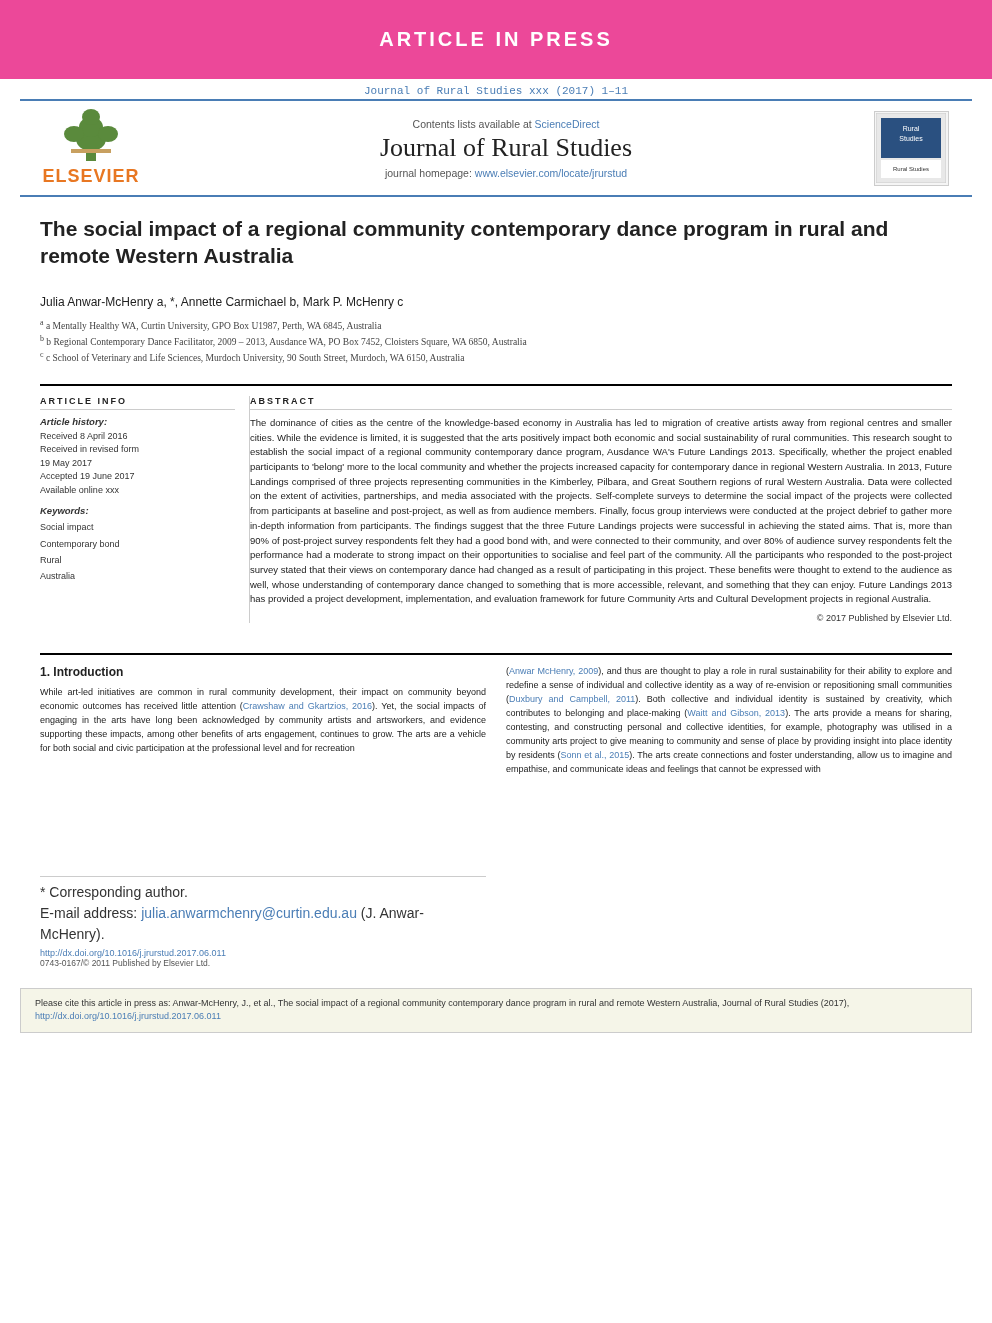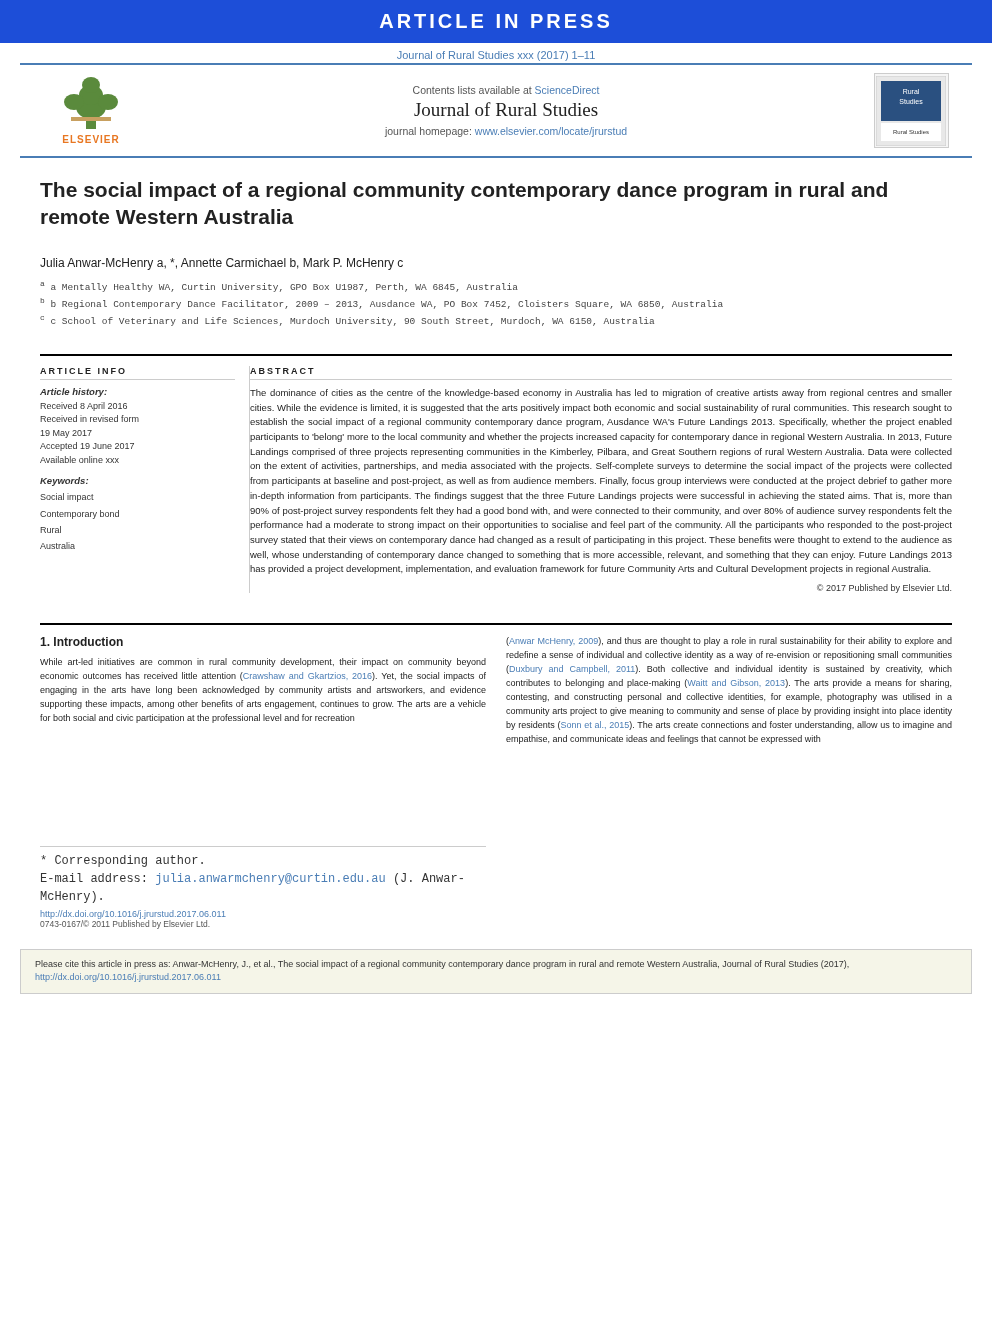--- a/index.html
+++ b/index.html
@@ -10,39 +10,39 @@
       min-height: 1323px;
     }
     .page-wrapper {
       width: 992px;
       min-height: 1323px;
       background: #fff;
       position: relative;
     }
     
     .article-in-press-banner {
-      background: #1d4ed8;
+      background: #ec4899;
       text-align: center;
-      padding: 10px 0;
+      padding: 28px 0;
     }
     .article-in-press-banner span {
       font-size: 20px;
       font-weight: bold;
       letter-spacing: 3px;
       color: #fff;
       text-transform: uppercase;
       font-family: Arial, sans-serif;
     }
     
     .journal-line {
       text-align: center;
       padding: 6px 0 2px 0;
       font-size: 11px;
       color: #4a7db5;
-      font-family: Liberation Sans, sans-serif;
+      font-family: Liberation Mono, monospace;
     }
     
     .header-box {
       border-top: 2px solid #4a7db5;
       border-bottom: 2px solid #4a7db5;
       display: flex;
       align-items: center;
       padding: 8px 16px;
       margin: 0 20px;
     }
@@ -55,21 +55,21 @@
     .elsevier-logo {
       display: flex;
       flex-direction: column;
       align-items: center;
     }
     .elsevier-tree {
       width: 70px;
       height: 55px;
     }
     .elsevier-text {
-      font-size: 10px;
+      font-size: 18px;
       font-weight: bold;
       color: #e87722;
       letter-spacing: 1px;
       font-family: Arial, sans-serif;
       margin-top: 2px;
     }
     .header-center {
       flex: 1;
       text-align: center;
     }
@@ -77,21 +77,21 @@
       font-size: 10.5px;
       color: #555;
       font-family: Arial, sans-serif;
       margin-bottom: 3px;
     }
     .science-direct-link {
       color: #4a7db5;
       text-decoration: none;
     }
     .journal-title-header {
-      font-size: 19px;
+      font-size: 26px;
       font-family: 'Times New Roman', serif;
       color: #222;
       margin-bottom: 4px;
     }
     .journal-homepage {
       font-size: 10.5px;
       color: #555;
       font-family: Arial, sans-serif;
     }
     .journal-homepage-link {
@@ -129,23 +129,23 @@
       line-height: 1.3;
     }
     .authors {
       font-size: 12px;
       font-family: Arial, sans-serif;
       color: #222;
       margin-bottom: 8px;
     }
     .affiliations {
       font-size: 9.5px;
-      font-family: Liberation Mono, monospace;
+      font-family: Liberation Serif, serif;
       color: #444;
-      margin-bottom: 24px;
+      margin-bottom: 18px;
       line-height: 1.5;
     }
     
     .two-col {
       display: flex;
       border-top: 2px solid #000;
       padding-top: 10px;
       margin-bottom: 10px;
     }
     .left-col {
@@ -241,22 +241,22 @@
       color: #4a7db5;
       text-decoration: none;
     }
     
     .footnote-section {
       border-top: 1px solid #ccc;
       margin: 8px 0 0 0;
       padding-top: 5px;
     }
     .footnote-text {
-      font-size: 12px;
-      font-family: Liberation Mono, monospace;
+      font-size: 14px;
+      font-family: Liberation Sans, sans-serif;
       color: #333;
       line-height: 1.5;
     }
     .footnote-link {
       color: #4a7db5;
       text-decoration: none;
     }
     .doi-line {
       font-size: 9px;
       font-family: Arial, sans-serif;

